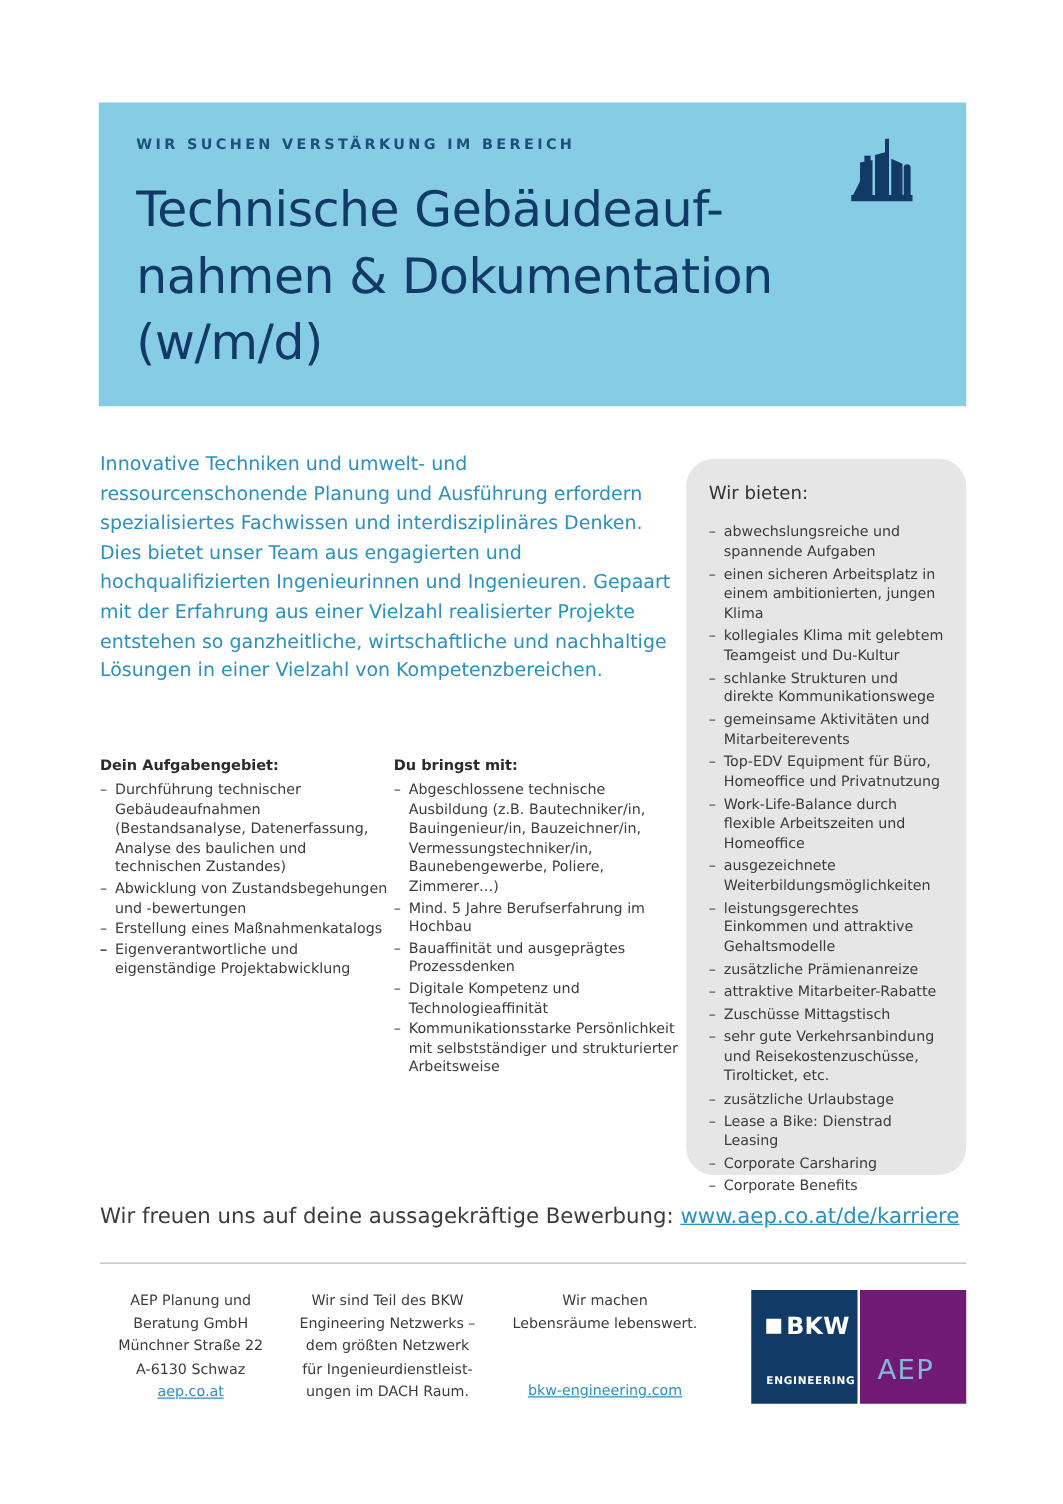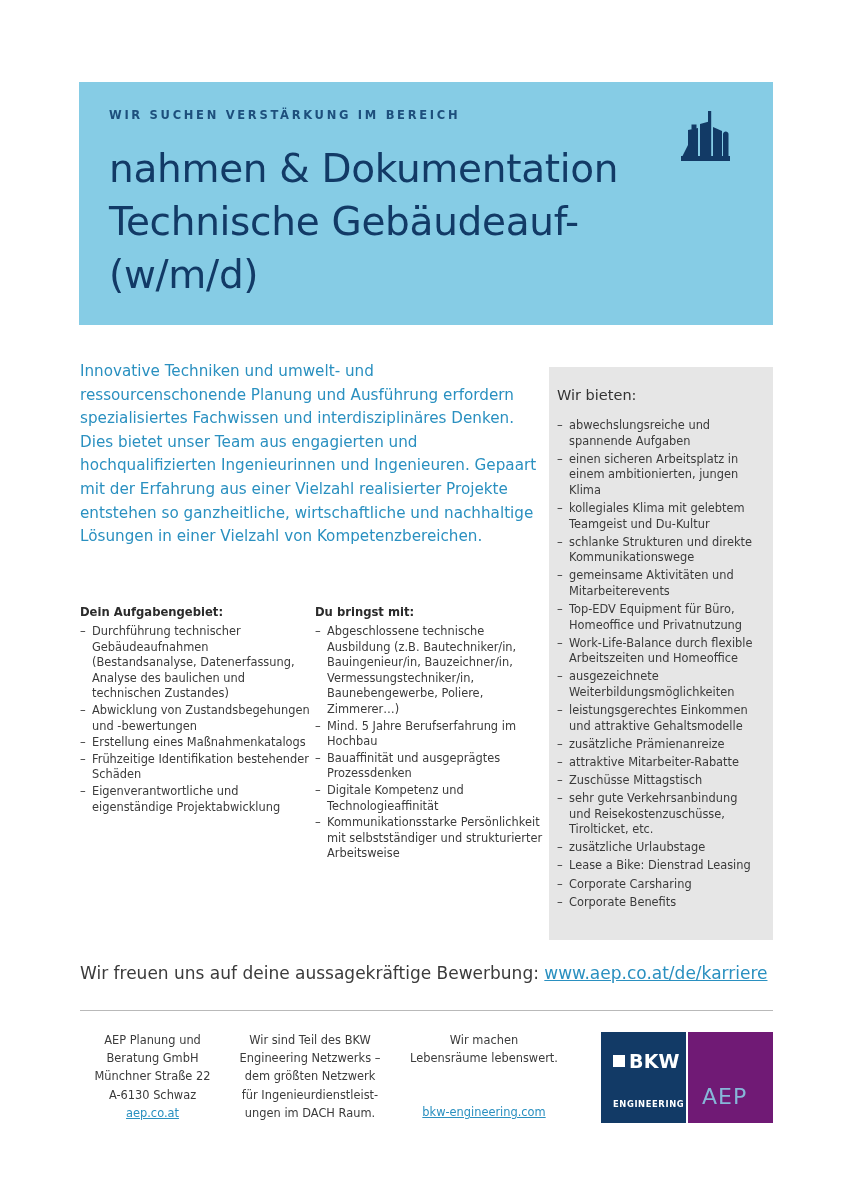--- a/index.html
+++ b/index.html
@@ -48,21 +48,22 @@
     font-size:15.2px;
     line-height:23.6px;
     color:#2a90c0;
   }
 
   
   .sidebar {
     position:absolute; left:549px; top:367px;
     width:224px; height:573px;
     background:#e6e6e6;
-    padding:20px 16px 0 8px;
+    padding:20px 16px 0 18px;
+    border-radius:22px;
   }
   .sidebar h2 {
     font-size:14.5px;
     font-weight:400;
     color:#333;
     margin-bottom:15px;
   }
   .sb-list { list-style:none; }
   .sb-list li {
     font-size:11.4px;
@@ -170,22 +171,22 @@
   }
 </style>
 </head>
 <body>
 
 <div class="page">
 
   <div class="header">
     <div class="eyebrow">WIR SUCHEN VERSTÄRKUNG IM BEREICH</div>
     <div class="title">
+      <div>Technische Gebäudeauf-</div>
       <div>nahmen &amp; Dokumentation</div>
-      <div>Technische Gebäudeauf-</div>
       <div>(w/m/d)</div>
     </div>
     <svg class="city-icon" viewBox="0 0 62 62">
       <g fill="#123a66">
         <rect x="30" y="4" width="3.2" height="46"></rect>
         <path d="M22 17 L33 14 L33 50 L22 50 Z"></path>
         <path d="M10 23 L20 21 L20 50 L10 50 Z"></path>
         <rect x="13.5" y="17.5" width="5" height="5"></rect>
         <path d="M35 20 L44 24 L44 50 L35 50 Z"></path>
         <path d="M45 27 C45 23.6 50.5 23.6 50.5 27 L50.5 50 L45 50 Z"></path>
@@ -219,21 +220,21 @@
         <li><span class="dash">–</span><span>Corporate Benefits</span></li>
       </ul>
   </div>
 
   <div class="col col-left">
     <h3>Dein Aufgabengebiet:</h3>
     <ul id="tasks-list">
         <li><span class="dash">–</span><span>Durchführung technischer Gebäudeaufnahmen (Bestandsanalyse, Datenerfassung, Analyse des baulichen und technischen Zustandes)</span></li>
         <li><span class="dash">–</span><span>Abwicklung von Zustandsbegehungen und -bewertungen</span></li>
         <li><span class="dash">–</span><span>Erstellung eines Maßnahmenkatalogs</span></li>
-        <li><span class="dash">–</span><span>Frühzeitige Identifikation bestehender Schäden</span></li>
+        <li><span class="dash">–</span></li>
         <li><span class="dash">–</span><span>Eigenverantwortliche und eigenständige Projektabwicklung</span></li>
       </ul>
   </div>
 
   <div class="col col-mid">
     <h3>Du bringst mit:</h3>
     <ul id="profile-list">
         <li><span class="dash">–</span><span>Abgeschlossene technische Ausbildung (z.B. Bautechniker/in, Bauingenieur/in, Bauzeichner/in, Vermessungstechniker/in, Baunebengewerbe, Poliere, Zimmerer…)</span></li>
         <li><span class="dash">–</span><span>Mind. 5 Jahre Berufserfahrung im Hochbau</span></li>
         <li><span class="dash">–</span><span>Bauaffinität und ausgeprägtes Prozessdenken</span></li>

